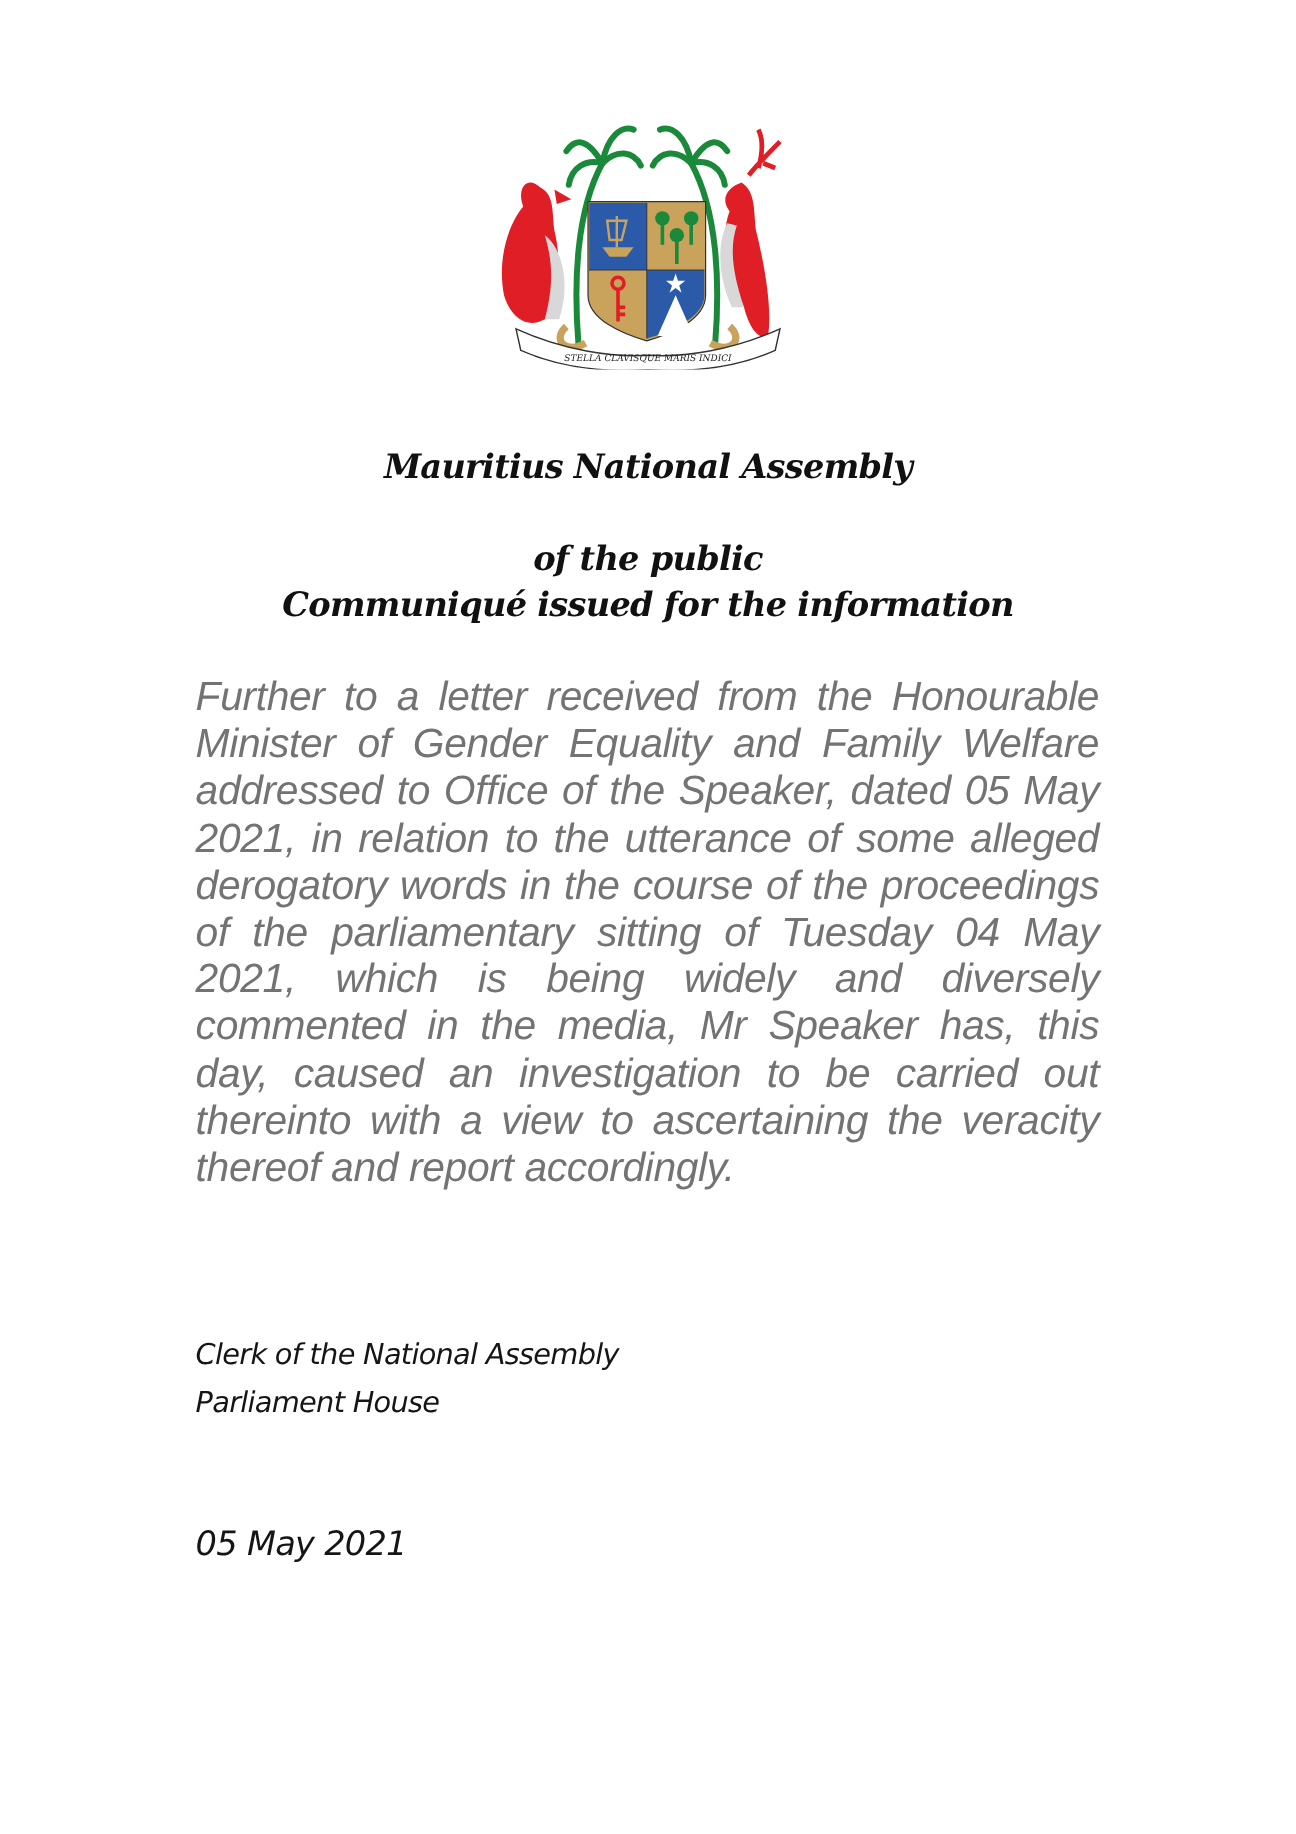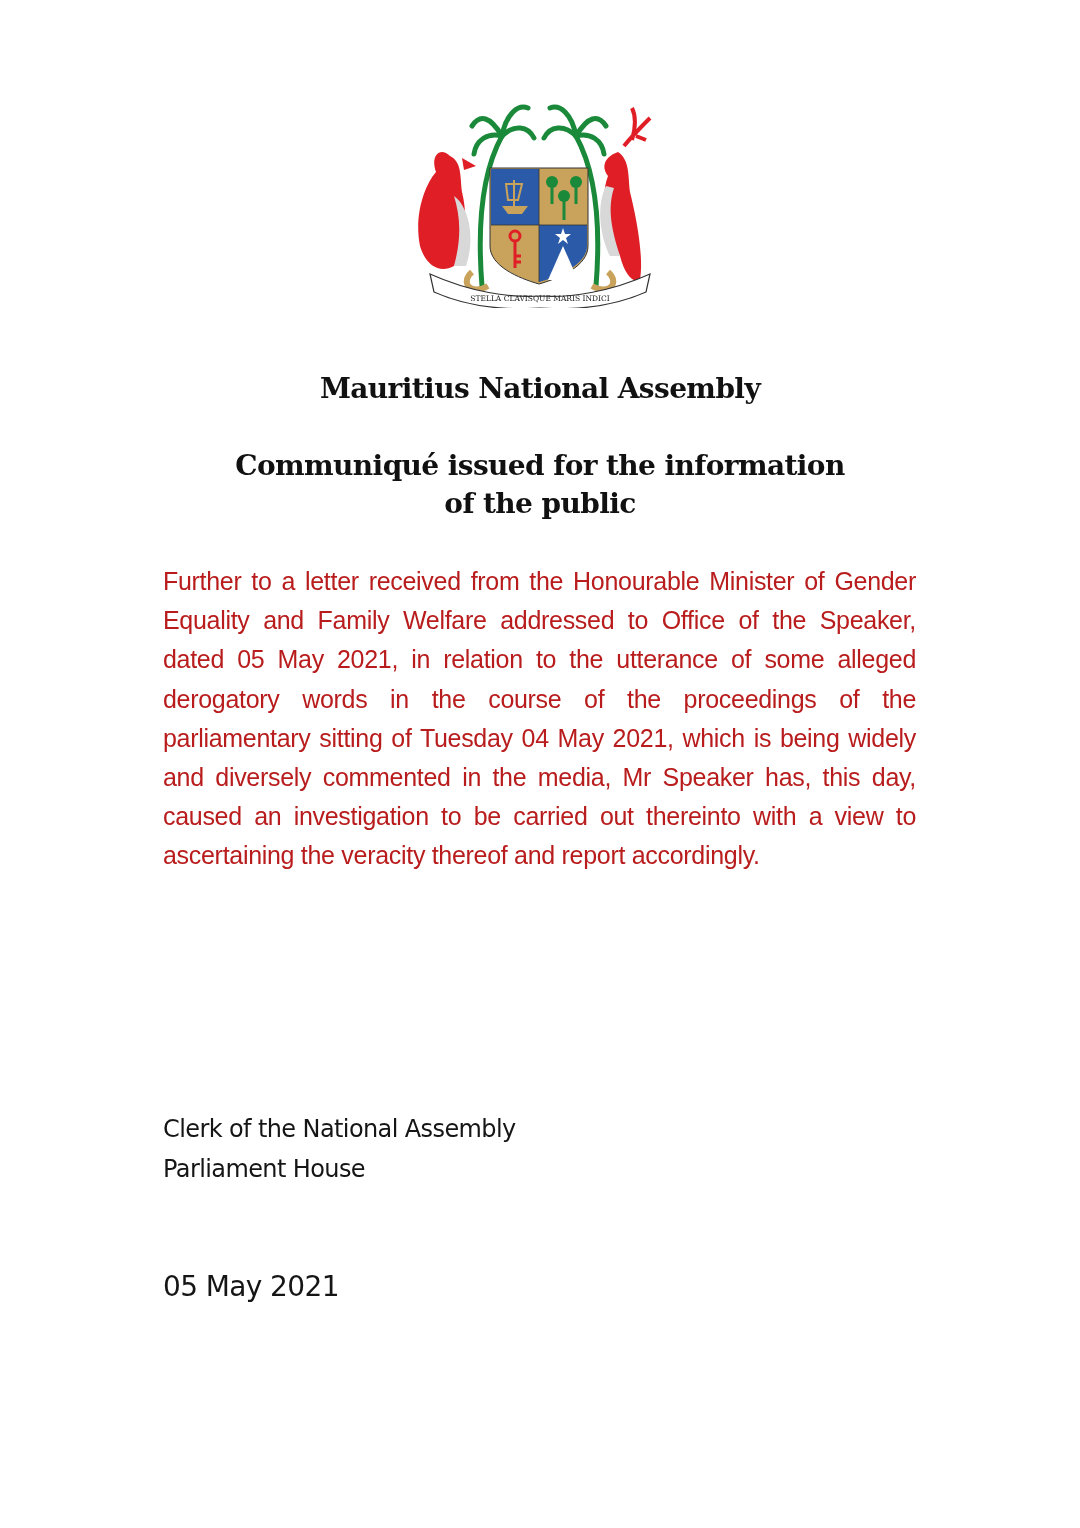--- a/index.html
+++ b/index.html
@@ -13,20 +13,21 @@
       position: relative;
       overflow: hidden;
       color: #111111;
     }
     .page {
       position: absolute;
       left: 0; top: 0;
       width: 1080px;
       height: 1528px;
       background: #ffffff;
+      font-style: italic;
     }
     .crest {
       position: absolute;
       left: 410px;
       top: 96px;
       width: 260px;
       height: 212px;
     }
     .heading {
       position: absolute;
@@ -47,25 +48,25 @@
       top: 447px;
       font-size: 28px;
       line-height: 38px;
     }
     .body-text {
       position: absolute;
       left: 163px;
       top: 562px;
       width: 753px;
       font-family: "Liberation Sans", sans-serif;
-      font-size: 25px;
+      font-size: 34px;
       line-height: 39.2px;
       text-align: justify;
       text-align-last: left;
-      color: #b91c1c;
+      color: #737373;
       letter-spacing: -0.3px;
     }
     .signature {
       position: absolute;
       left: 163px;
       top: 1110px;
       font-family: "DejaVu Sans", sans-serif;
       font-size: 24px;
       line-height: 39.5px;
       color: #151515;
@@ -144,22 +145,22 @@
       </g>
 
       <path d="M20 178 C60 196 100 202 130 200 C160 202 200 196 240 178 L236 196 C200 212 160 214 130 212 C100 214 60 212 24 196 Z" fill="#ffffff" stroke="#333" stroke-width="1.2"></path>
       <text x="130" y="205" text-anchor="middle" font-family="DejaVu Serif, serif" font-size="7.5" fill="#222">STELLA CLAVISQUE MARIS INDICI</text>
     </svg>
   </div>
 
   <div class="heading h1">Mauritius National Assembly</div>
 
   <div class="heading h2">
+    <div>of the public</div>
     <div>Communiqué issued for the information</div>
-    <div>of the public</div>
   </div>
 
   <p class="body-text" style="margin:0;">Further to a letter received from the Honourable Minister of Gender Equality and Family Welfare addressed to Office of the Speaker, dated 05 May 2021, in relation to the utterance of some alleged derogatory words in the course of the proceedings of the parliamentary sitting of Tuesday 04 May 2021, which is being widely and diversely commented in the media, Mr Speaker has, this day, caused an investigation to be carried out thereinto with a view to ascertaining the veracity thereof and report accordingly.</p>
 
   <div class="signature">
     <div>Clerk of the National Assembly</div>
     <div>Parliament House</div>
   </div>
 
   <div class="date">05 May 2021</div>

